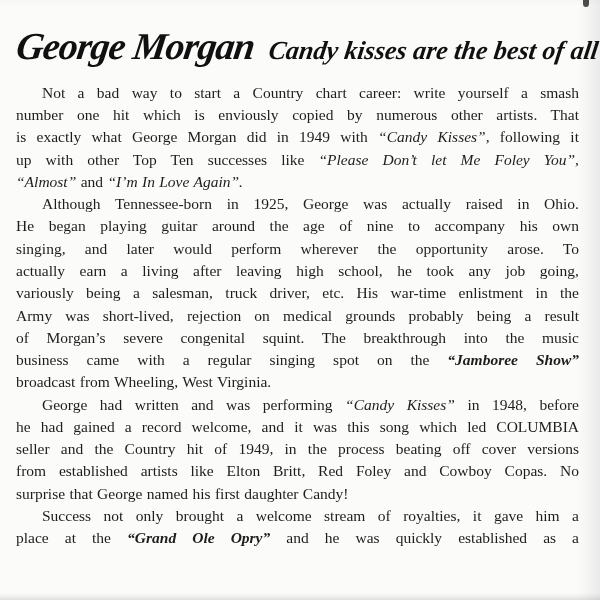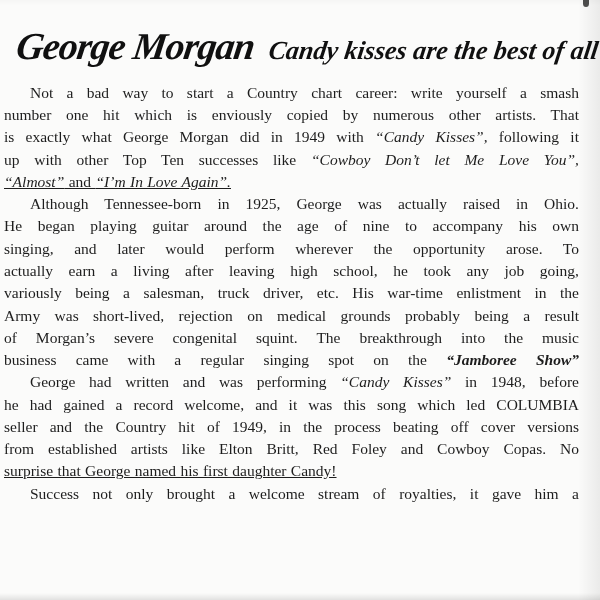--- a/index.html
+++ b/index.html
@@ -52,68 +52,70 @@
   .subtitle{
     font-size:26px;
     font-weight:bold;
     font-style:italic;
     transform:skewX(-8deg);
     transform-origin:left bottom;
     letter-spacing:0px;
     line-height:1.05;
   }
   .article-body{
-    padding:15px 21px 0 4px;
+    padding:15px 21px 0 16px;
   }
   .para{margin:0;}
   .line{
     font-size:15.5px;
     line-height:22.27px;
     text-align:justify;
     text-align-last:justify;
     word-spacing:0.5px;
   }
   .line.first{text-indent:26px;}
-  .line.last{text-align-last:left;text-decoration:underline;}
+  .line.last{text-align-last:left;}
   .i{font-style:italic;}
   .bi{font-style:italic;font-weight:bold;}
 </style>
 </head>
 <body>
 
 <div class="page">
   <div class="corner-mark"></div>
 
   <div class="header">
     <span class="title">George Morgan</span>
     <span class="subtitle">Candy kisses are the best of all</span>
   </div>
 
   <div class="article-body">
       <div class="para">
         <div class="line first"><span>Not a bad way to start a Country chart career: write yourself a smash</span></div>
         <div class="line"><span>number one hit which is enviously copied by numerous other artists. That</span></div>
         <div class="line"><span>is exactly what George Morgan did in 1949 with </span><span class="i">“Candy Kisses”,</span><span> following it</span></div>
-        <div class="line"><span>up with other Top Ten successes like </span><span class="i">“Cowboy Don’t let Me Love You”,</span></div>
+        <div class="line"><span>up with other Top Ten successes like </span><span class="i">“Please Don’t let Me Foley You”,</span></div>
         <div class="line last"><span class="i">“Almost”</span><span> and </span><span class="i">“I’m In Love Again”.</span></div>
       </div>
       <div class="para">
         <div class="line first"><span>Although Tennessee-born in 1925, George was actually raised in Ohio.</span></div>
         <div class="line"><span>He began playing guitar around the age of nine to accompany his own</span></div>
         <div class="line"><span>singing, and later would perform wherever the opportunity arose. To</span></div>
         <div class="line"><span>actually earn a living after leaving high school, he took any job going,</span></div>
         <div class="line"><span>variously being a salesman, truck driver, etc. His war-time enlistment in the</span></div>
         <div class="line"><span>Army was short-lived, rejection on medical grounds probably being a result</span></div>
         <div class="line"><span>of Morgan’s severe congenital squint. The breakthrough into the music</span></div>
         <div class="line"><span>business came with a regular singing spot on the </span><span class="bi">“Jamboree Show”</span></div>
+        <div class="line last"><span>broadcast from Wheeling, West Virginia.</span></div>
       </div>
       <div class="para">
         <div class="line first"><span>George had written and was performing </span><span class="i">“Candy Kisses”</span><span> in 1948, before</span></div>
         <div class="line"><span>he had gained a record welcome, and it was this song which led COLUMBIA</span></div>
         <div class="line"><span>seller and the Country hit of 1949, in the process beating off cover versions</span></div>
         <div class="line"><span>from established artists like Elton Britt, Red Foley and Cowboy Copas. No</span></div>
         <div class="line last"><span>surprise that George named his first daughter Candy!</span></div>
       </div>
       <div class="para">
         <div class="line first"><span>Success not only brought a welcome stream of royalties, it gave him a</span></div>
+        <div class="line"><span>place at the </span><span class="bi">“Grand Ole Opry”</span><span> and he was quickly established as a</span></div>
       </div>
     </div>
 </div>
 
 </body></html>

